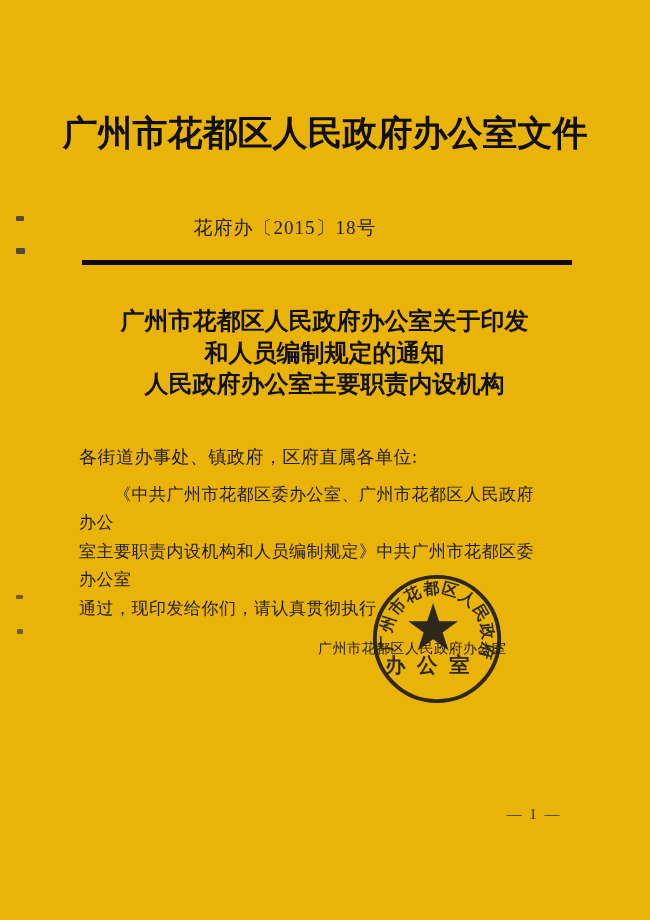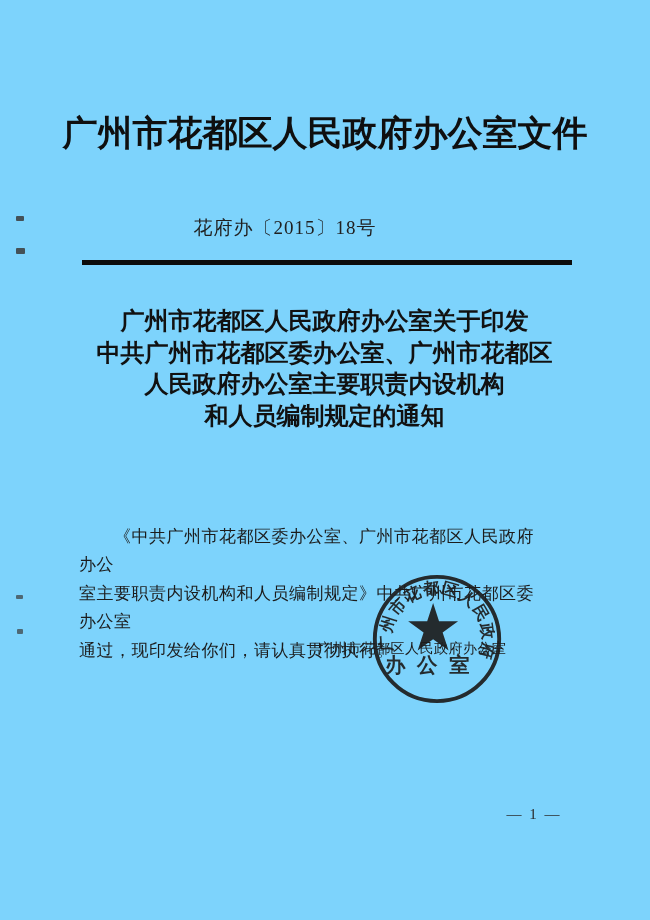--- a/index.html
+++ b/index.html
@@ -1,20 +1,20 @@
 <!DOCTYPE html>
 <html><head>
 <meta charset="utf-8">
 <style>
   html,body { margin:0; padding:0; background:#e8e8e6; }
   .page {
     position:relative;
     width:650px; height:920px;
     margin:0 auto;
-    background:#7dd3fc;
+    background:#eab308;
     overflow:hidden;
     font-family:"Liberation Serif","DejaVu Serif",serif;
     color:#1a1a1a;
   }
   .header-title {
     position:absolute; top:110px; left:0; width:650px;
     text-align:center;
     font-size:35px; font-weight:bold; color:#0f0f0f;
     letter-spacing:0px;
   }
@@ -35,21 +35,21 @@
   }
   .salutation {
     position:absolute; top:445px; left:79px;
     font-size:18px; color:#1c1c1c; letter-spacing:0.5px;
   }
   .body-par {
     position:absolute; top:481px; left:79px; width:470px;
     font-size:17px; color:#1c1c1c;
     line-height:28.4px; letter-spacing:0.5px;
   }
-  .body-par .indent { text-indent:35px;margin-top:42px; }
+  .body-par .indent { text-indent:35px; }
   .signer {
     position:absolute; top:640px; left:318px;
     font-size:14px; color:#1c1c1c; letter-spacing:0.5px;
   }
   .doc-date {
     position:absolute; top:671px; left:334px;
     font-size:17px; color:#1c1c1c; letter-spacing:6px;
   }
   .seal {
     position:absolute; top:571px; left:368px;
@@ -73,25 +73,25 @@
 <div class="page">
 
   <div class="header-title">广州市花都区人民政府办公室文件</div>
 
   <div class="doc-number">花府办〔2015〕18号</div>
 
   <div class="red-rule"></div>
 
   <div class="doc-title">
     <div>广州市花都区人民政府办公室关于印发</div>
-    <div>中共广州市花都区委办公室、广州市花都区</div>
+    <div>和人员编制规定的通知</div>
     <div>人民政府办公室主要职责内设机构</div>
-    <div>和人员编制规定的通知</div>
   </div>
 
+  <div class="salutation">各街道办事处、镇政府，区府直属各单位:</div>
 
   <div class="body-par">
     <div class="indent">《中共广州市花都区委办公室、广州市花都区人民政府办公</div>
     <div>室主要职责内设机构和人员编制规定》中共广州市花都区委办公室</div>
     <div>通过，现印发给你们，请认真贯彻执行。</div>
   </div>
 
   <div class="signer">广州市花都区人民政府办公室</div>
 
 

